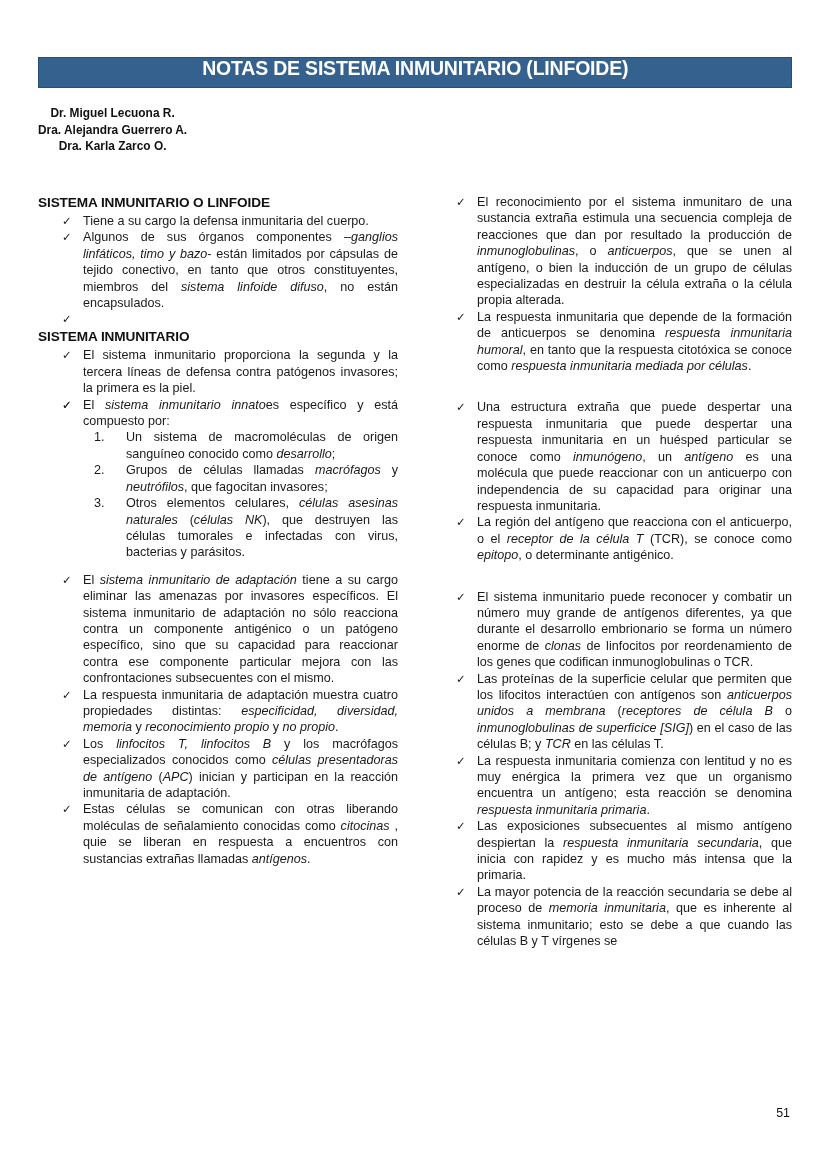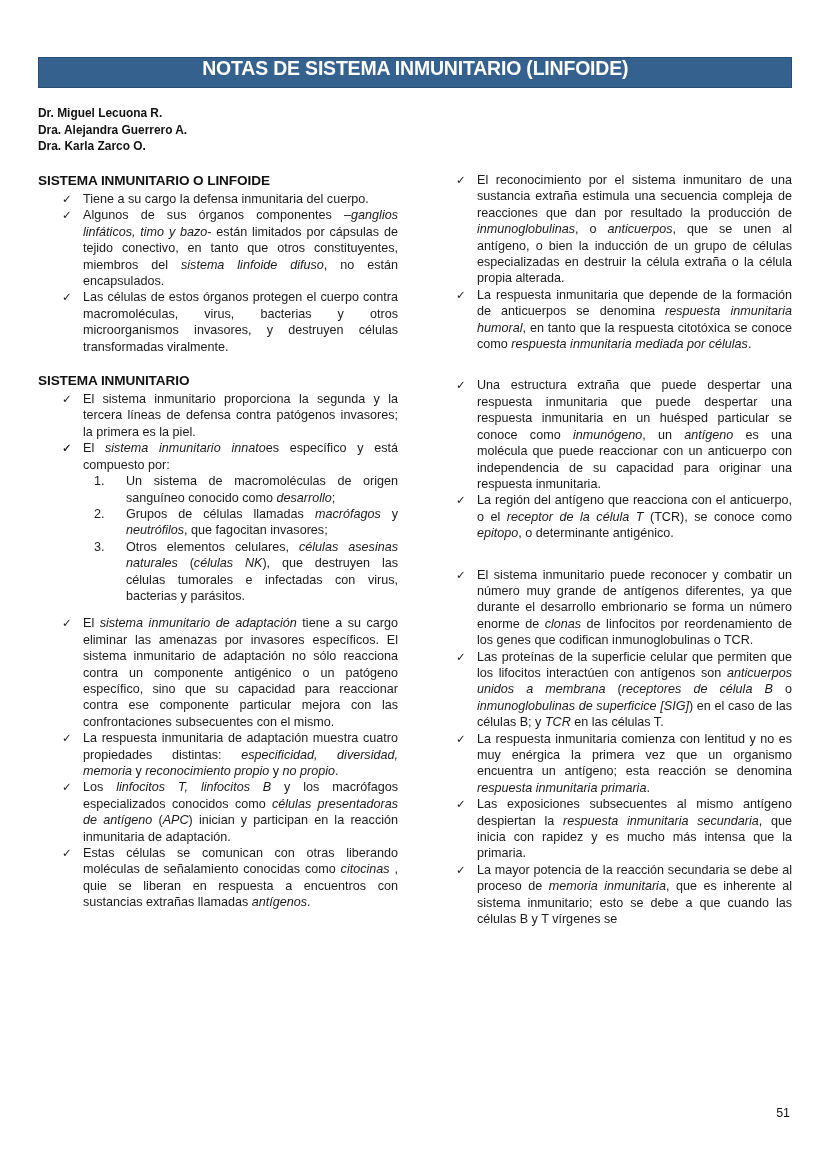--- a/index.html
+++ b/index.html
@@ -49,36 +49,38 @@
 
   
   .authors {
     position: absolute;
     left: 38px;
     top: 105px;
     font-weight: bold;
     font-size: 12.4px;
     line-height: 16.5px;
     color: #111;
+    text-align: center;
   }
   .authors .author-line { display: block; transform: scaleX(0.96); transform-origin: left center; }
 
   
   .columns {
     position: absolute;
     left: 38px;
     top: 172px;
     width: 754px;
     display: flex;
     gap: 34px;
     align-items: flex-start;
   }
   .col {
     width: 360px;
     flex: 0 0 360px;
+    margin-top: 22px;
   }
 
   h2.section-heading {
     font-size: 13.6px;
     font-weight: bold;
     margin: 0 0 1px 0;
     line-height: 18px;
     letter-spacing: -0.1px;
     color: #111;
   }
@@ -176,21 +178,20 @@
         <li>
           <span class="tick">✓</span>
           <span class="li-body">Tiene a su cargo la defensa inmunitaria del cuerpo.</span>
         </li>
         <li>
           <span class="tick">✓</span>
           <span class="li-body"><span>Algunos de sus órganos componentes –</span><i>ganglios linfáticos, timo y bazo</i><span>- están limitados por cápsulas de tejido conectivo, en tanto que otros constituyentes, miembros del </span><i>sistema linfoide difuso</i><span>, no están encapsulados.</span></span>
         </li>
         <li>
           <span class="tick">✓</span>
-          <span class="li-body">Las células de estos órganos protegen el cuerpo contra macromoléculas, virus, bacterias y otros microorganismos invasores, y destruyen células transformadas viralmente.</span>
         </li>
       </ul>
 
       <div class="gap-md"></div>
 
       <h2 class="section-heading">SISTEMA INMUNITARIO</h2>
 
       <ul class="check-list">
         <li>
           <span class="tick">✓</span>

